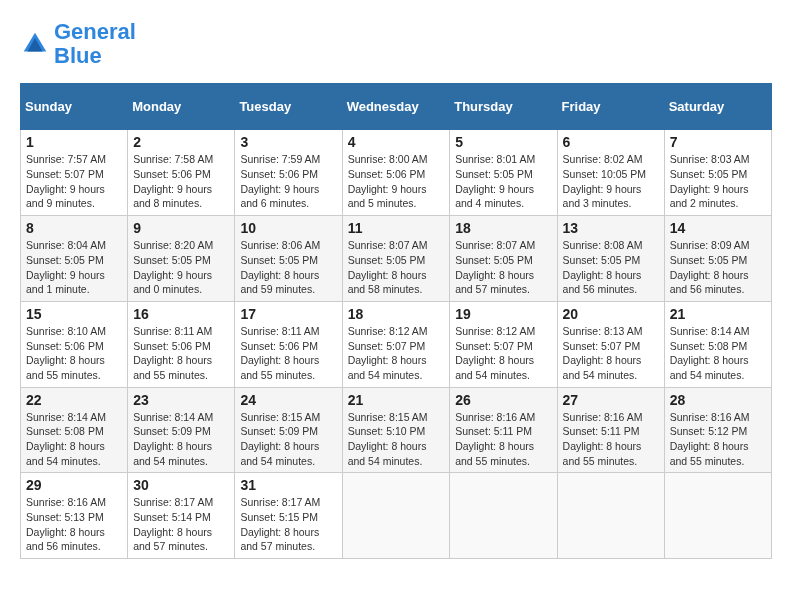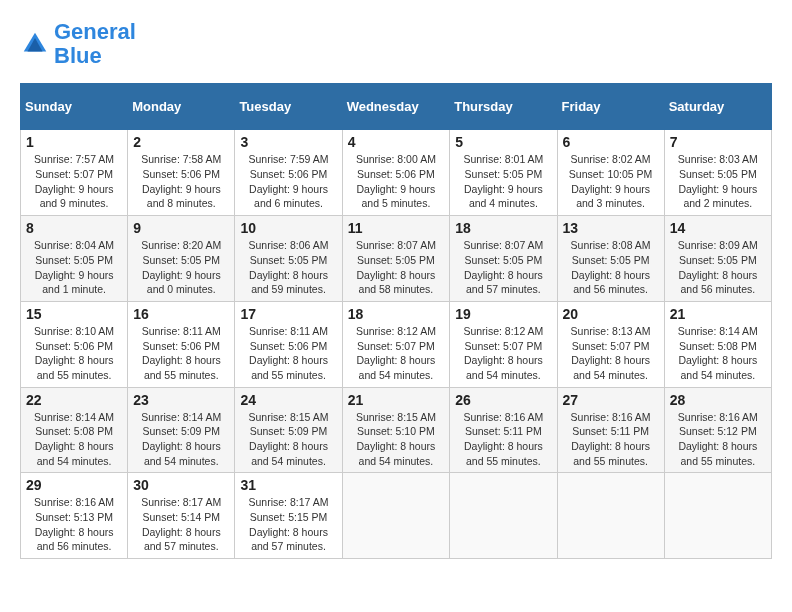--- a/index.html
+++ b/index.html
@@ -75,21 +75,20 @@
       font-size: 14px;
       font-weight: bold;
       color: #222;
       display: block;
       margin-bottom: 2px;
     }
     .day-info {
       font-size: 10.5px;
       color: #333;
       line-height: 1.4;
-      text-align: center;
     }
     .empty-cell {
       background: #f9f9f9 !important;
     }
   </style>
 </head>
 <body>
 
 <div class="header">
   <div class="logo">

